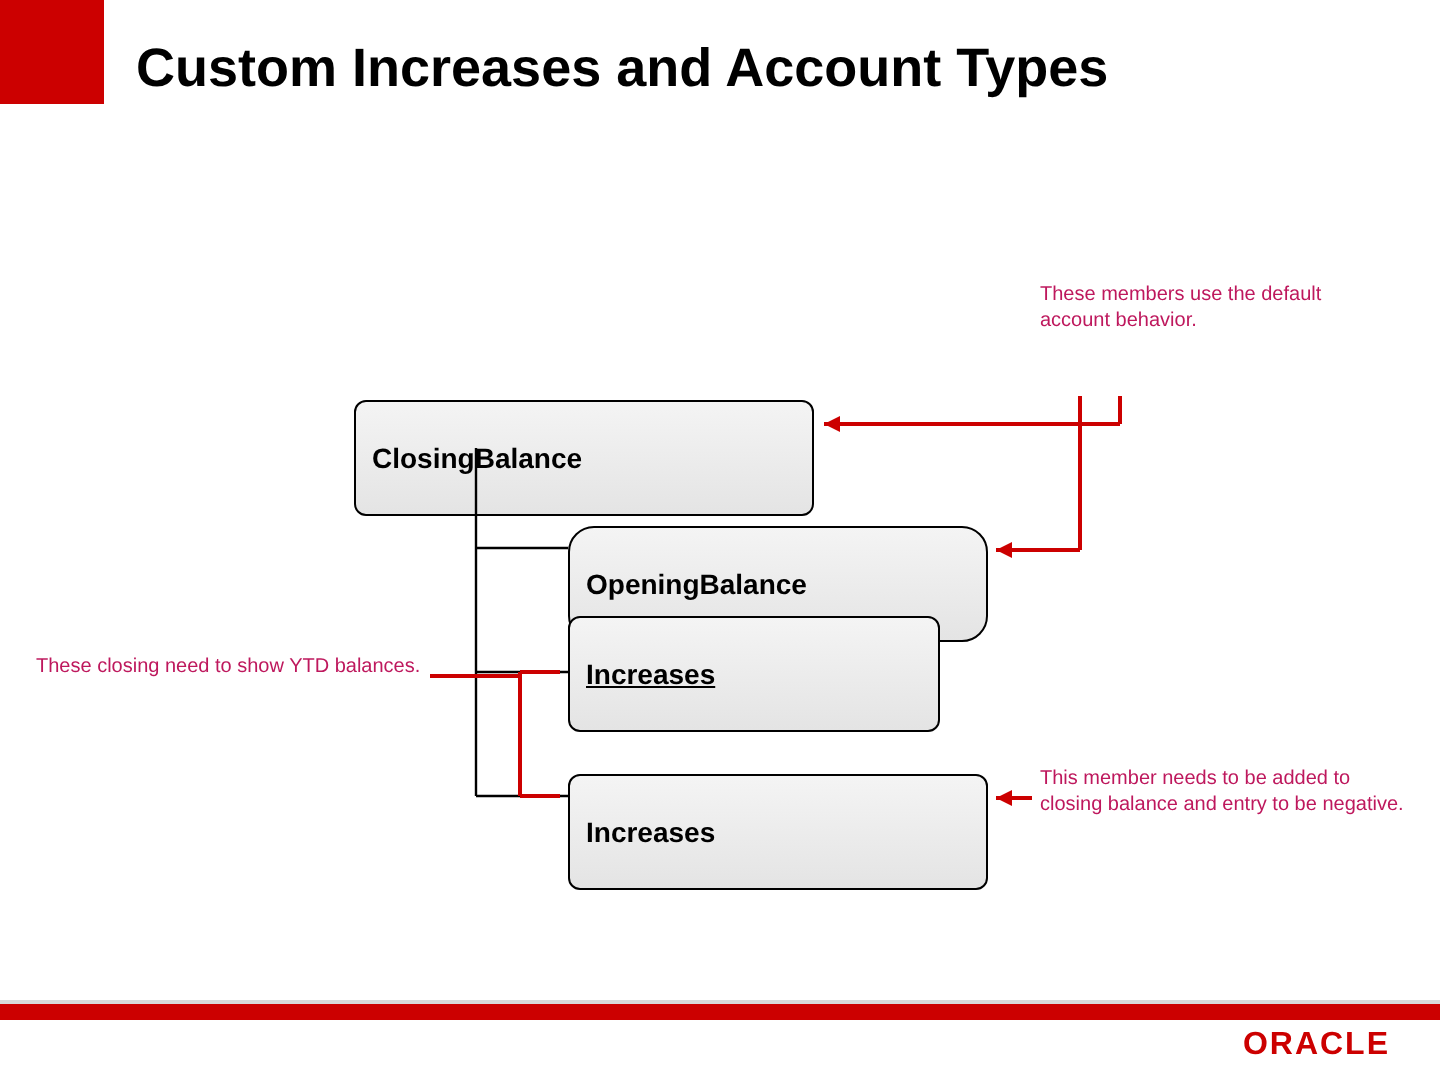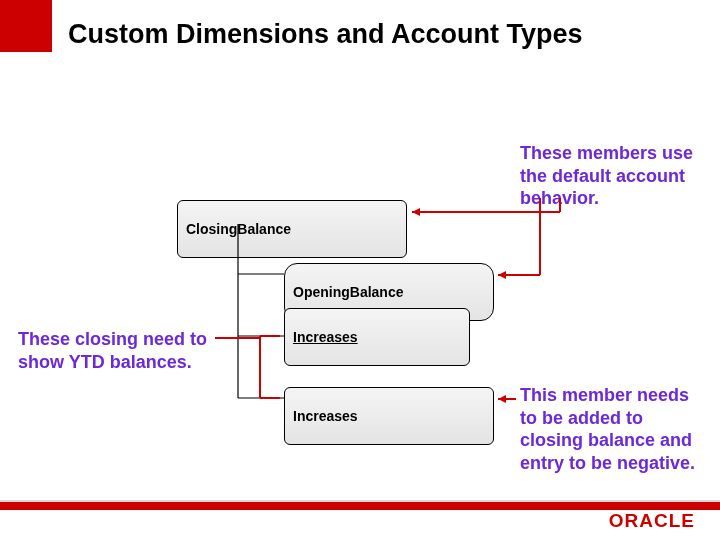--- a/index.html
+++ b/index.html
@@ -34,23 +34,23 @@
     border: 1px solid #000;
     border-radius: 6px;
     background: linear-gradient(#f4f4f4, #e4e4e4);
     padding: 20px 8px;
     font-size: 14px;
     font-weight: bold;
     color: #000;
   }
   .caption {
     position: absolute;
-    font-size: 18px;
-    font-weight: bold;
-    color: #6d28d9;
+    font-size: 10px;
+    font-weight: normal;
+    color: #be185d;
     line-height: 1.25;
   }
   svg.connectors {
     position: absolute;
     top: 0;
     left: 0;
     width: 720px;
     height: 540px;
     pointer-events: none;
   }
@@ -70,31 +70,31 @@
     width: 100%;
     height: 2px;
     background: #d9d9d9;
   }
   .logo {
     position: absolute;
     right: 25px;
     bottom: 8px;
     font-family: Arial, sans-serif;
     font-weight: bold;
-    font-size: 19px;
+    font-size: 16px;
     letter-spacing: 1px;
     color: #cc0000;
   }
 </style>
 </head>
 <body>
 
 <div class="red-square"></div>
 
-<div class="title">Custom Dimensions and Account Types</div>
+<div class="title">Custom Increases and Account Types</div>
 
 <div class="caption" style="top:142px; left:520px; width:175px;">These members use the default account behavior.</div>
 <div class="caption" style="top:328px; left:18px; width:195px;">These closing need to show YTD balances.</div>
 <div class="caption" style="top:384px; left:520px; width:185px;">This member needs to be added to closing balance and entry to be negative.</div>
 
 <div class="node" style="top:200px; left:177px; width:230px;">ClosingBalance</div>
 <div class="node" style="top:263px; left:284px; width:210px;border-radius:13px;">OpeningBalance</div>
 <div class="node" style="top:308px; left:284px; width:186px;text-decoration:underline;">Increases</div>
 <div class="node" style="top:387px; left:284px; width:210px;">Increases</div>
 

